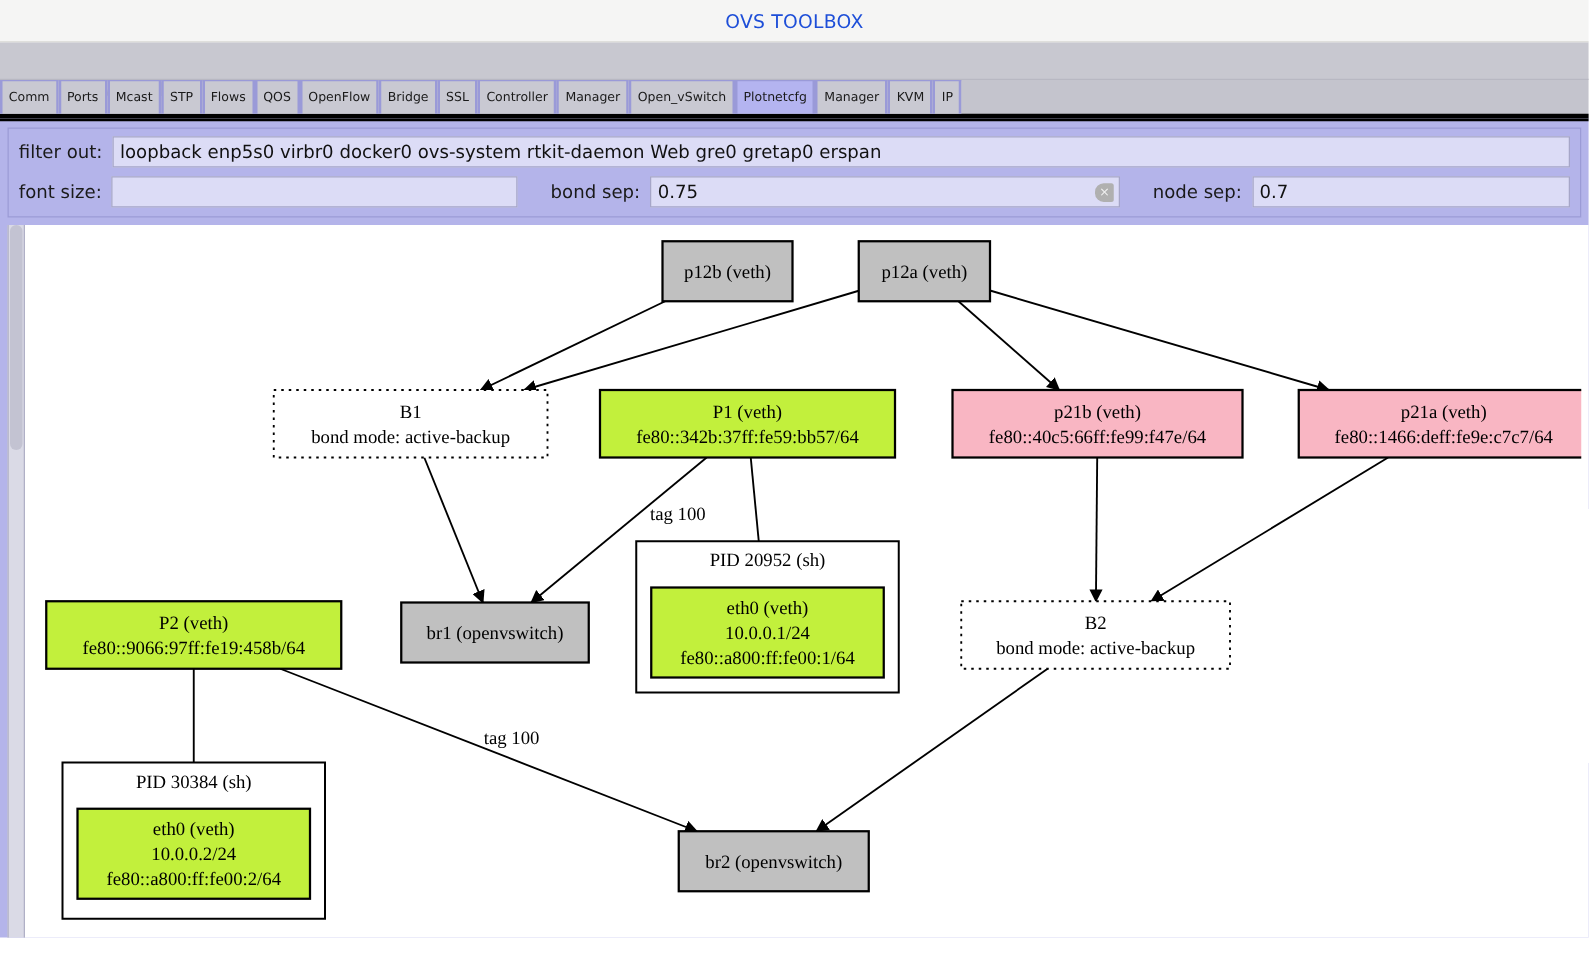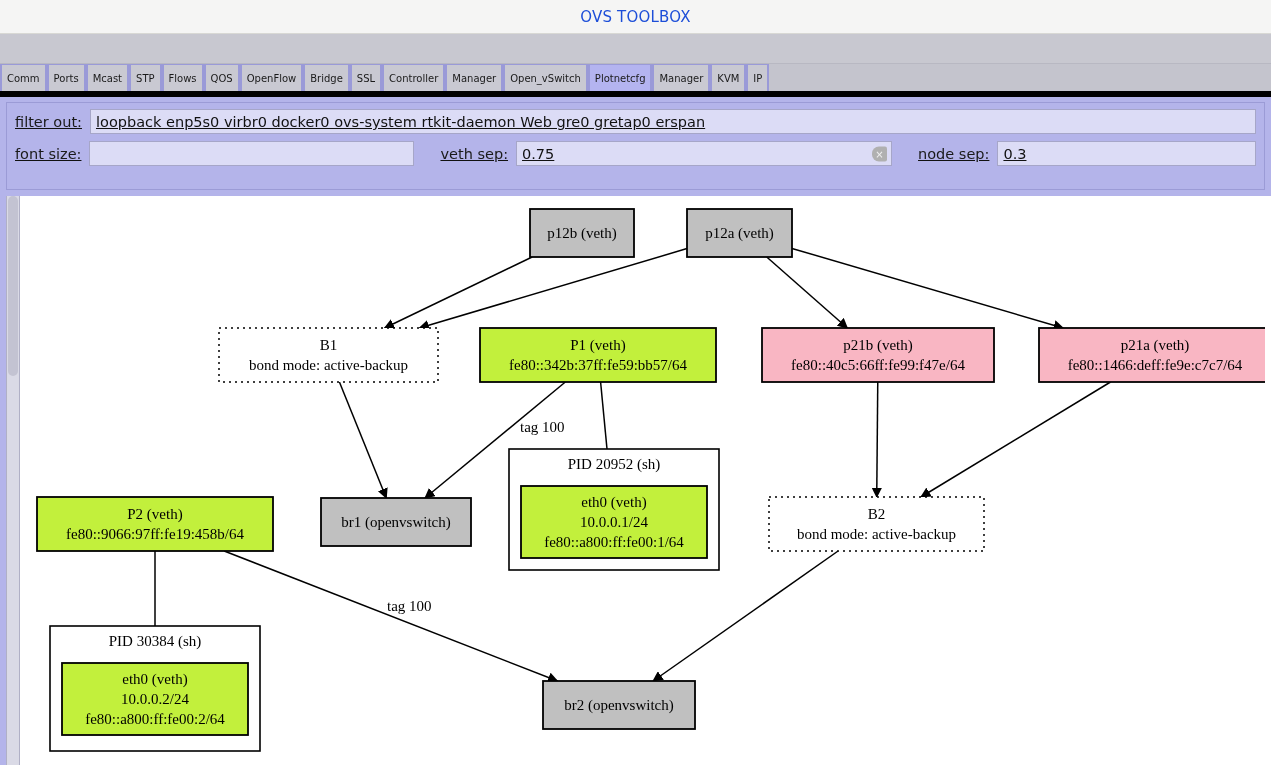--- a/index.html
+++ b/index.html
@@ -72,33 +72,32 @@
   }
   .tab.active {
     background: #b4b4f0;
   }
 
   
   .panel {
     background: #b4b4ea;
     padding: 5px 6px 6px 6px;
     border-top: 2px solid #000;
-    text-decoration: underline;
   }
   .panel-inner {
     background: #b4b4ea;
     border: 1px solid #9b9bd6;
     padding: 6px 8px 7px 8px;
   }
   .form-row {
     display: flex;
     align-items: center;
     margin-bottom: 7px;
   }
-  .form-row:last-child { margin-bottom: 16px; }
+  .form-row:last-child { margin-bottom: 0; }
   .form-label {
     font-size: 14.5px;
     color: #1a1a1a;
     white-space: nowrap;
     margin-right: 8px;
   }
   .entry {
     background: #dcdcf6;
     border: 1px solid #a6a6c8;
     height: 25px;
@@ -226,30 +225,30 @@
       <span class="form-label">filter out:</span>
       <div class="entry filter" placeholder="">loopback enp5s0 virbr0 docker0 ovs-system rtkit-daemon Web gre0 gretap0 erspan</div>
     </div>
 
     <div class="form-row">
       <span class="form-label">font size:</span>
       <div class="entry fontsize" placeholder=""></div>
 
       <div class="spacer-lg"></div>
 
-      <span class="form-label">veth sep:</span>
+      <span class="form-label">bond sep:</span>
       <div class="entry ranksep">
         <span>0.75</span>
         <span class="clear-icon">×</span>
       </div>
 
       <div class="spacer-lg"></div>
 
       <span class="form-label">node sep:</span>
-      <div class="entry nodesep">0.3</div>
+      <div class="entry nodesep">0.7</div>
     </div>
 
   </div>
 </div>
 
 <div class="canvas-outer">
   <div class="vscroll">
     <div class="vscroll-thumb"></div>
   </div>
   <div class="canvas">

